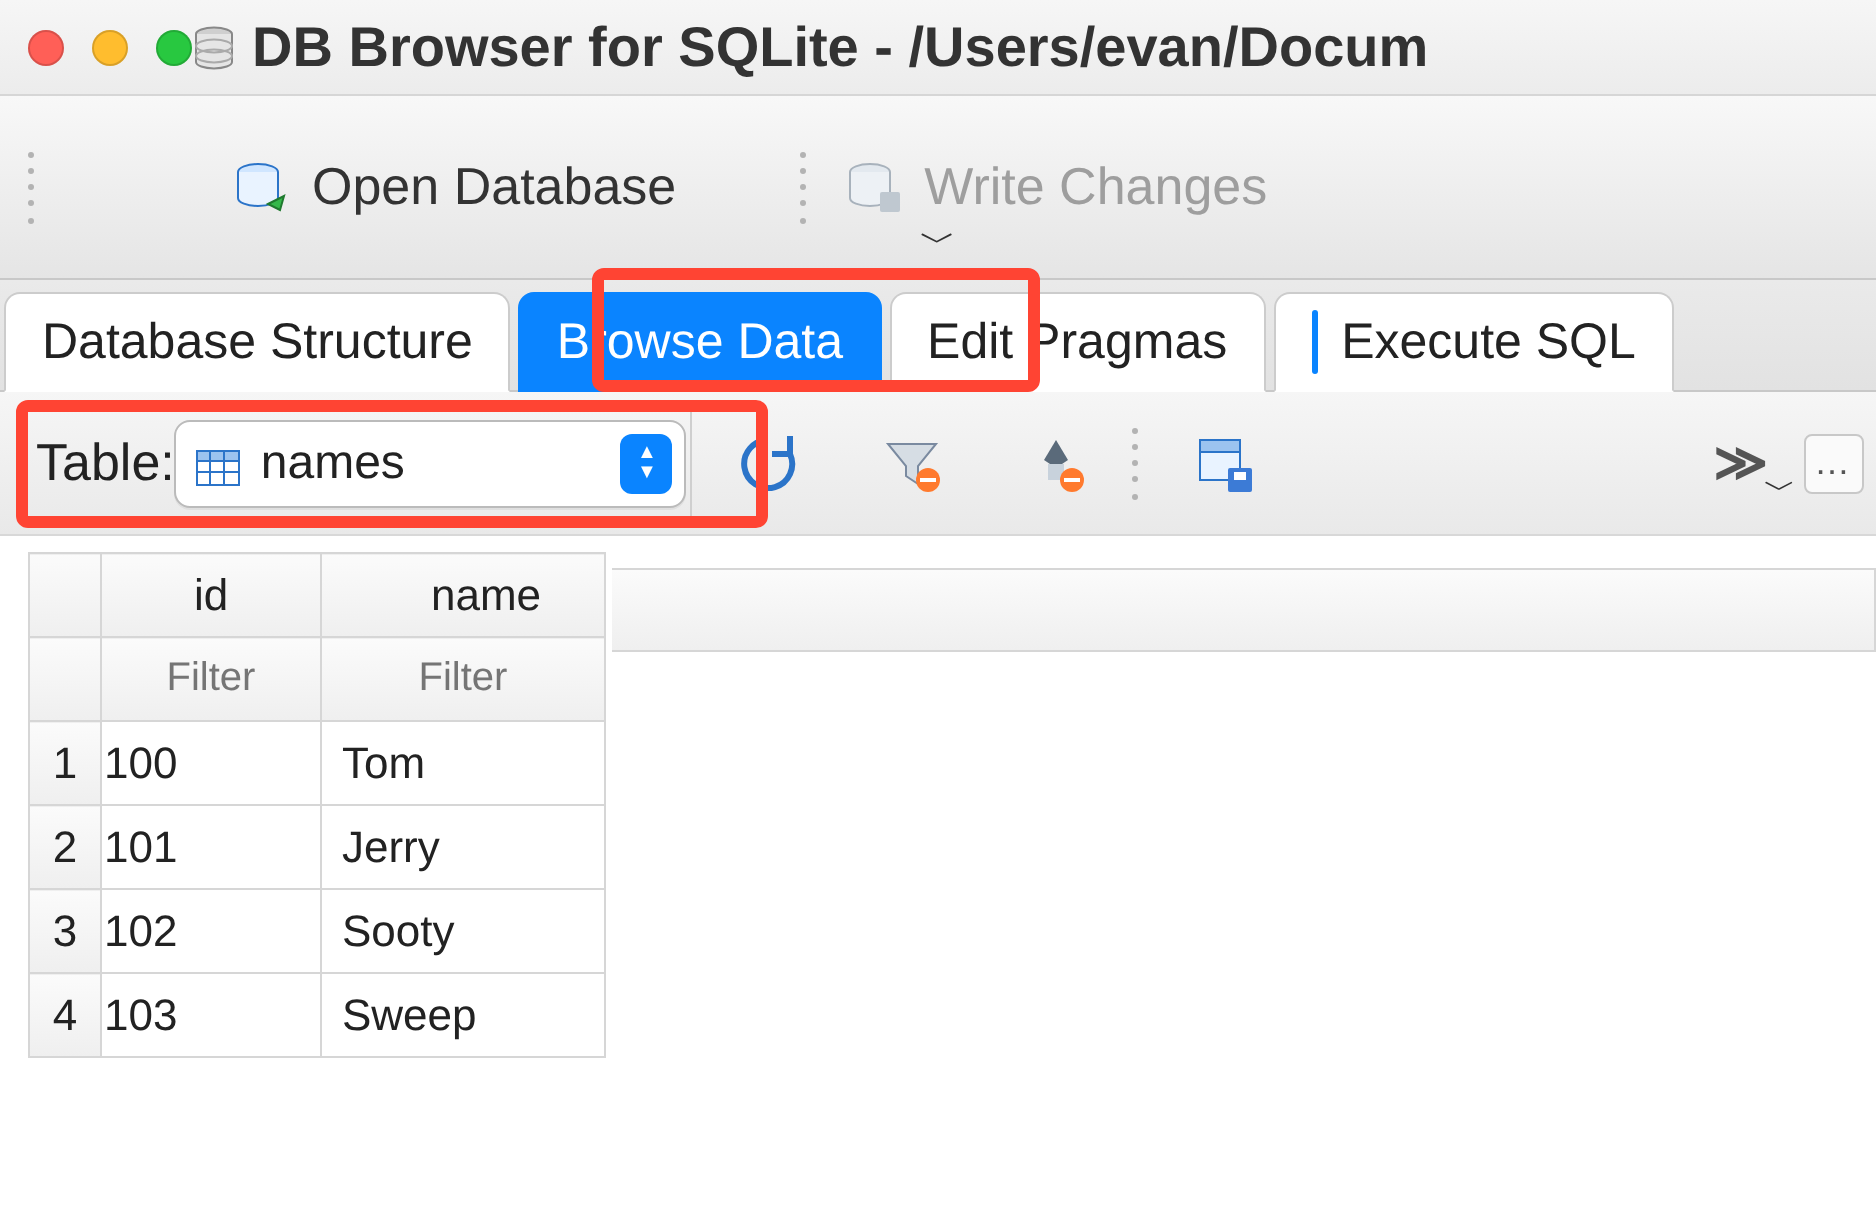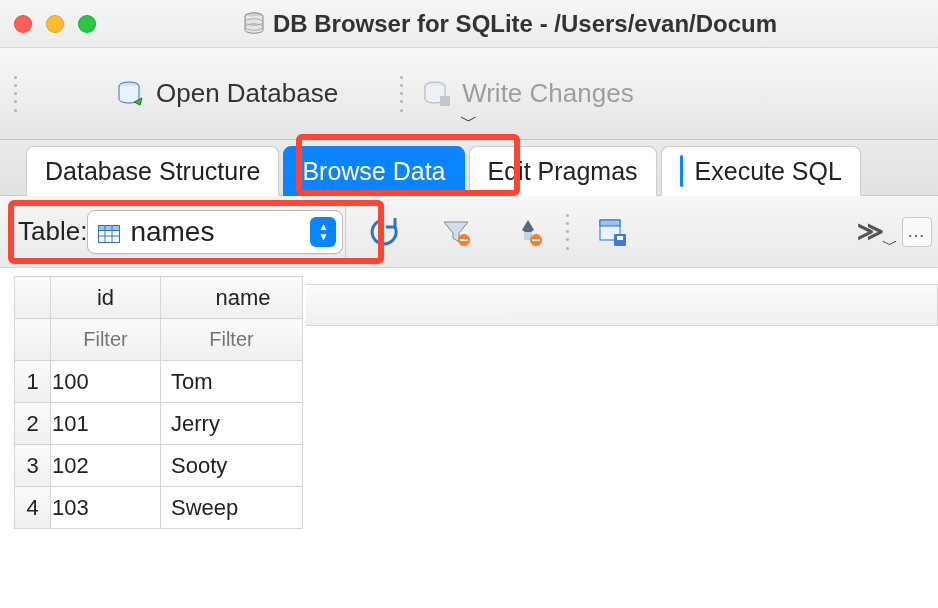--- a/index.html
+++ b/index.html
@@ -19,21 +19,21 @@
     border-bottom: 1px solid #d6d6d6;
     display: flex;
     align-items: center;
     padding: 0 14px;
   }
   .traffic-lights { display: flex; gap: 14px; }
   .tl { width: 18px; height: 18px; border-radius: 50%; box-shadow: inset 0 0 0 1px rgba(0,0,0,.15); }
   .tl.red { background: #ff5f57; }
   .tl.yellow { background: #ffbd2e; }
   .tl.green { background: #28c840; }
-  .title-center { flex: 1; text-align: center; font-size: 24px; font-weight: 600; color: #333; white-space: nowrap; overflow: hidden; }
+  .title-center { flex: 1; font-size: 28px; font-weight: 600; color: #333; white-space: nowrap; overflow: hidden; }
   .db-glyph {
     display: inline-block; vertical-align: -4px; margin-right: 8px;
     width: 22px; height: 24px;
   }
   
   .maintoolbar {
     height: 92px;
     background: linear-gradient(#f8f8f8, #e5e5e5);
     border-bottom: 1px solid #c8c8c8;
     display: flex;
@@ -104,21 +104,21 @@
     position: relative;
   }
   .browsebar .label { font-size: 26px; }
   .table-select {
     display:flex; align-items:center;
     background:#fff; border:1px solid #bbb; border-radius:8px;
     height: 44px; width: 256px; padding: 0 6px 0 10px;
     box-shadow: 0 1px 0 rgba(0,0,0,.05);
   }
   .table-select .grid-icon { width:22px; height:18px; margin-right:10px; }
-  .table-select .name { font-size:28px; flex:1; }
+  .table-select .name { font-size:24px; flex:1; }
   .table-select .stepper {
     width: 26px; height: 30px; border-radius:6px; background:#0a84ff;
     display:flex; flex-direction:column; align-items:center; justify-content:center;
     color:#fff; font-size:10px; line-height:10px;
   }
   .browsebar .vbar2 {
     width:1px; height:54px; background:#cfcfcf; margin: 0 2px;
   }
   .icon-slot {
     width:72px; display:flex; justify-content:center; align-items:center;
@@ -222,21 +222,21 @@
           <ellipse cx="13" cy="6" rx="10" ry="4" fill="#e3e9ef" stroke="#a8b2bc"></ellipse>
           <path d="M3 6v13c0 2.2 4.5 4 10 4s10-1.8 10-4V6" fill="#edf1f5" stroke="#a8b2bc"></path>
           <rect x="18" y="16" width="10" height="10" rx="1" fill="#bfc8d0"></rect>
         </svg>
     </span>
     <span>Write Changes</span>
   </div>
 </div>
 
 <div class="tabrow">
-  <div class="tab" style="margin-left:26px">
+  <div class="tab" style="margin-left:2px">
     <span>Database Structure</span>
   </div>
   <div class="tab active">
     <span>Browse Data</span>
   </div>
   <div class="tab">
     <span>Edit Pragmas</span>
   </div>
   <div class="tab">
     <span class="ibar"></span>

